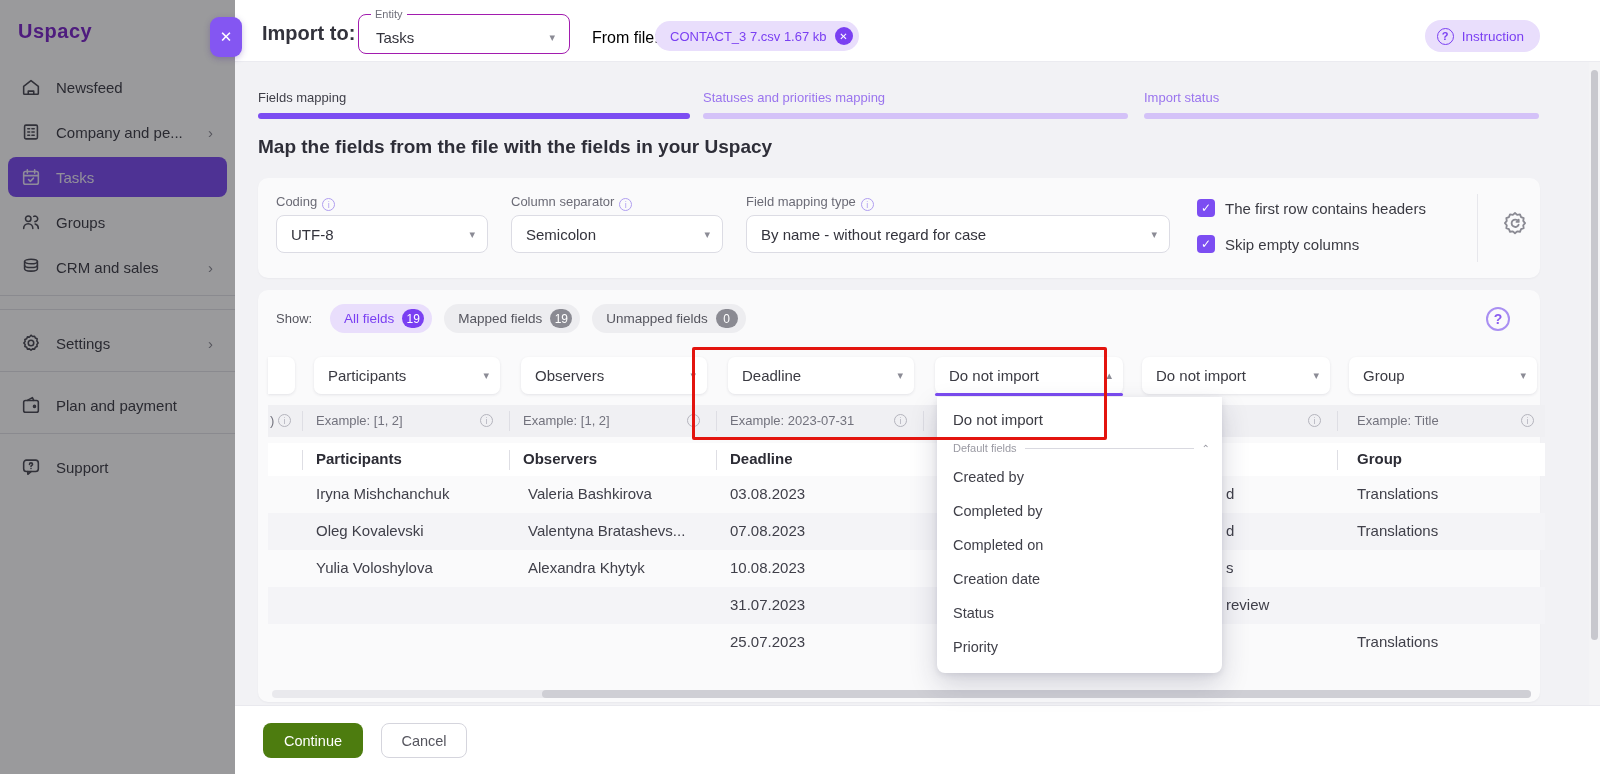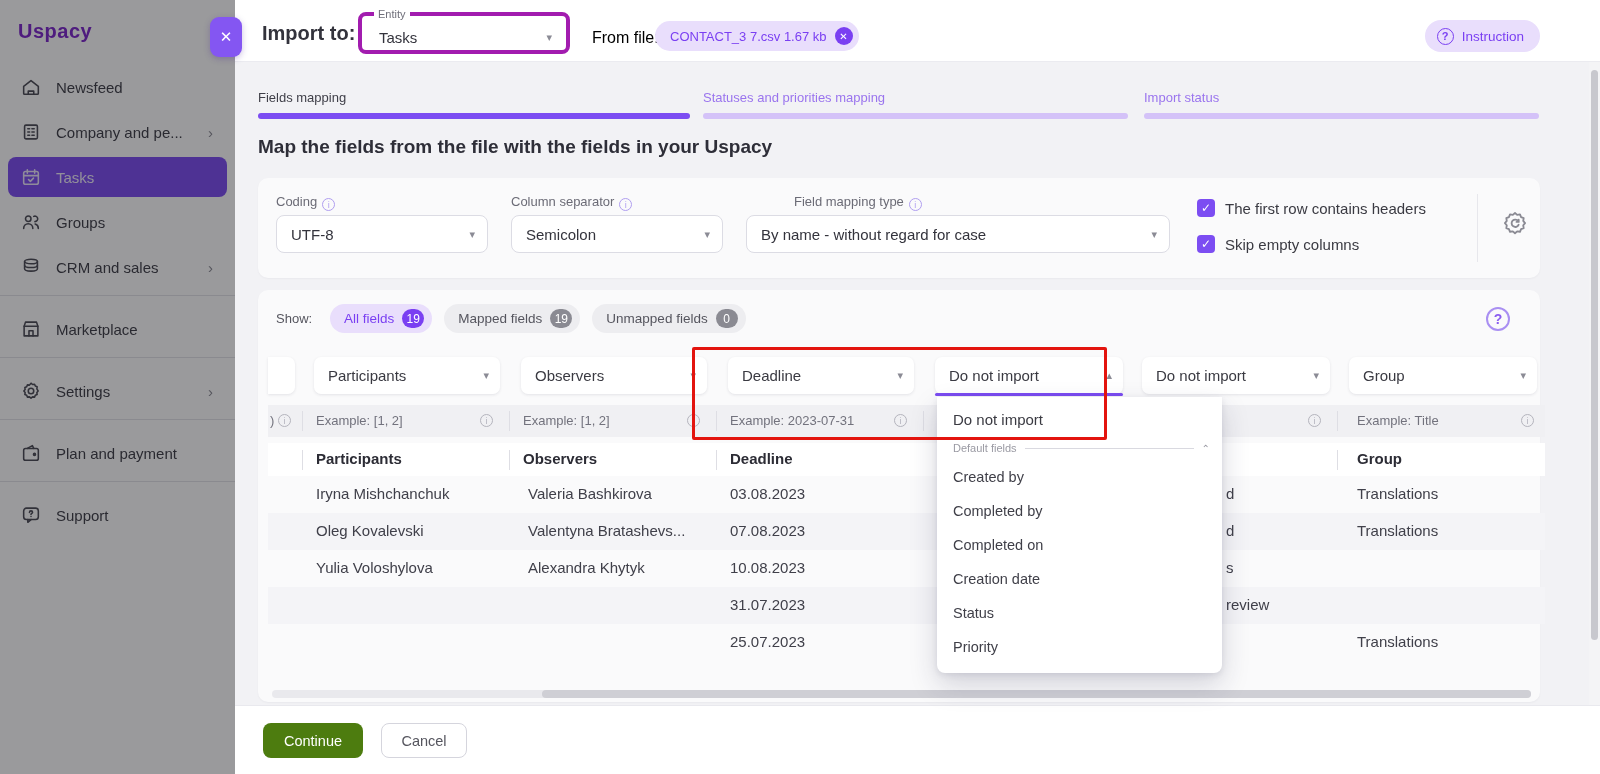--- a/index.html
+++ b/index.html
@@ -17,21 +17,21 @@
   .nav-item[data-variant="active"] .nlabel { color:#f1ecfc; }
   .nav-item .nchev { margin-right:14px; font-size:15px; color:#8a8a93; }
   .nav-div { border-top:1px solid #e4e4e9; margin:8px -8px 13px -8px; }
   #sidebar-dim { position:absolute; left:0; top:0; width:235px; height:774px; background:rgba(14,14,20,0.42); z-index:45; pointer-events:none; }
   #sidebar-close { position:absolute; left:210px; top:17px; width:32px; height:40px; background:#8456f2; border-radius:9px; z-index:60; color:#fff; font-size:15px; display:flex; align-items:center; justify-content:center; cursor:pointer; box-shadow:0 2px 6px rgba(60,20,140,.25); }
 
   
   #main { position:absolute; left:235px; top:0; width:1365px; height:774px; background:#f2f2f5; }
   #topbar { position:absolute; left:0; top:0; width:1365px; height:62px; background:#fff; border-bottom:1px solid #ebebf0; }
   #import-title { position:absolute; left:27px; top:22px; font-size:20px; font-weight:700; color:#33333c; }
-  #entity-select { position:absolute; left:123px; top:8px; width:212px; height:46px; border:4px solid #a21caf; border-radius:8px; background:#fff; cursor:pointer; }
+  #entity-select { position:absolute; left:123px; top:8px; width:212px; height:46px; border:1px solid #a21caf; border-radius:8px; background:#fff; cursor:pointer; }
   #entity-select legend { margin-left:12px; padding:0 4px; font-size:11px; color:#6f6f7a; }
   #entity-value { position:absolute; left:17px; top:9px; font-size:15px; color:#33333c; }
   .caret { color:#8b8b95; font-size:11px; }
   #entity-caret { position:absolute; right:14px; top:11px; }
   #fromfile-label { position:absolute; left:357px; top:29px; font-size:16px; color:#000000; }
   #file-chip { position:absolute; left:420px; top:21px; height:30px; background:#e9defc; border-radius:15px; display:flex; align-items:center; padding:0 6px 0 15px; cursor:default; }
   #file-chip .chip-text { font-size:13px; color:#7a3ff2; }
   #file-chip .chip-x { width:18px; height:18px; border-radius:50%; background:#7a3ff2; color:#fff; font-size:10px; display:flex; align-items:center; justify-content:center; margin-left:8px; cursor:pointer; }
   #instruction-btn { position:absolute; right:60px; top:20px; height:32px; background:#e9defc; border-radius:16px; display:flex; align-items:center; padding:0 16px 0 12px; cursor:pointer; }
   #instruction-btn .q-ic { width:17px; height:17px; border-radius:50%; border:1.6px solid #7a3ff2; color:#7a3ff2; font-size:11px; font-weight:700; display:flex; align-items:center; justify-content:center; margin-right:8px; }
@@ -47,21 +47,21 @@
   #page-title { position:absolute; left:23px; top:136px; font-size:19px; font-weight:700; color:#2e2e38; }
 
   
   #settings-card { position:absolute; left:23px; top:178px; width:1282px; height:100px; background:#fafafb; border-radius:10px; box-shadow:0 1px 2px rgba(20,20,40,.04); }
   .fld-label { position:absolute; top:16px; font-size:13px; color:#6b6b76; }
   .info-ic { display:inline-block; width:13px; height:13px; border:1.2px solid #b09ef0; border-radius:50%; color:#b09ef0; font-size:9px; text-align:center; line-height:12px; vertical-align:-2px; margin-left:5px; font-style:normal; }
   .sel-box { position:absolute; top:37px; height:38px; background:#fff; border:1px solid #dcdce4; border-radius:8px; font-size:15px; color:#33333c; display:flex; align-items:center; padding:0 14px; cursor:pointer; }
   .sel-box .caret { position:absolute; right:12px; }
   #coding-label { left:18px; } #coding-select { left:18px; width:212px; }
   #separator-label { left:253px; } #separator-select { left:253px; width:212px; }
-  #maptype-label { left:488px;margin-left:48px; } #maptype-select { left:488px; width:424px; }
+  #maptype-label { left:488px; } #maptype-select { left:488px; width:424px; }
   .cb-row { position:absolute; left:939px; display:flex; align-items:center; cursor:pointer; }
   #cb-row1 { top:21px; } #cb-row2 { top:57px; }
   .cb { width:18px; height:18px; background:#7c4df2; border-radius:4px; color:#fff; font-size:12px; display:flex; align-items:center; justify-content:center; }
   .cb-label { margin-left:10px; font-size:15px; color:#3a3a42; }
   #card-vdiv { position:absolute; left:1219px; top:16px; height:68px; border-left:1px solid #e7e7ec; }
   #gear-btn { position:absolute; left:1244px; top:32px; width:26px; height:26px; color:#8a8a93; cursor:pointer; }
 
   
   #fields-card { position:absolute; left:23px; top:290px; width:1282px; height:412px; background:#fafafb; border-radius:10px; box-shadow:0 1px 2px rgba(20,20,40,.04); }
   #show-label { position:absolute; left:18px; top:21px; font-size:13px; color:#55555e; }
@@ -172,29 +172,20 @@
         <span class="nicon"><svg viewBox="0 0 24 24" width="22" height="22" fill="none" stroke="currentColor" stroke-width="1.7" stroke-linecap="round" stroke-linejoin="round">
             <ellipse cx="12" cy="6" rx="7" ry="2.5"></ellipse>
             <path d="M5 6v4c0 1.4 3.1 2.5 7 2.5s7-1.1 7-2.5V6"></path>
             <path d="M5 10v4c0 1.4 3.1 2.5 7 2.5s7-1.1 7-2.5v-4"></path>
           </svg></span>
         <span class="nlabel">CRM and sales</span>
         <span class="nchev" data-show="true">›</span>
       </div>
       <div class="nav-div" data-show="true"></div>
 
-      <div class="nav-item" data-variant="default">
-        <span class="nicon"><svg viewBox="0 0 24 24" width="22" height="22" fill="none" stroke="currentColor" stroke-width="1.7" stroke-linecap="round" stroke-linejoin="round">
-            <path d="M4.5 9 6 4.5h12L19.5 9"></path>
-            <path d="M4.5 9h15v10.5h-15z"></path>
-            <path d="M9.8 19.5V14h4.4v5.5"></path>
-          </svg></span>
-        <span class="nlabel">Marketplace</span>
-
-      </div>
       <div class="nav-div" data-show="true"></div>
 
       <div class="nav-item" data-variant="default">
         <span class="nicon"><svg viewBox="0 0 24 24" width="22" height="22" fill="none" stroke="currentColor" stroke-width="1.7" stroke-linecap="round" stroke-linejoin="round">
             <path d="M12 3.5l1.7 1.4 2.2-.3.8 2 2 .8-.3 2.2L19.8 12l-1.4 1.7.3 2.2-2 .8-.8 2-2.2-.3L12 19.8l-1.7-1.4-2.2.3-.8-2-2-.8.3-2.2L4.2 12l1.4-1.7-.3-2.2 2-.8.8-2 2.2.3z"></path>
             <circle cx="12" cy="12" r="3"></circle>
           </svg></span>
         <span class="nlabel">Settings</span>
         <span class="nchev" data-show="true">›</span>
       </div>

